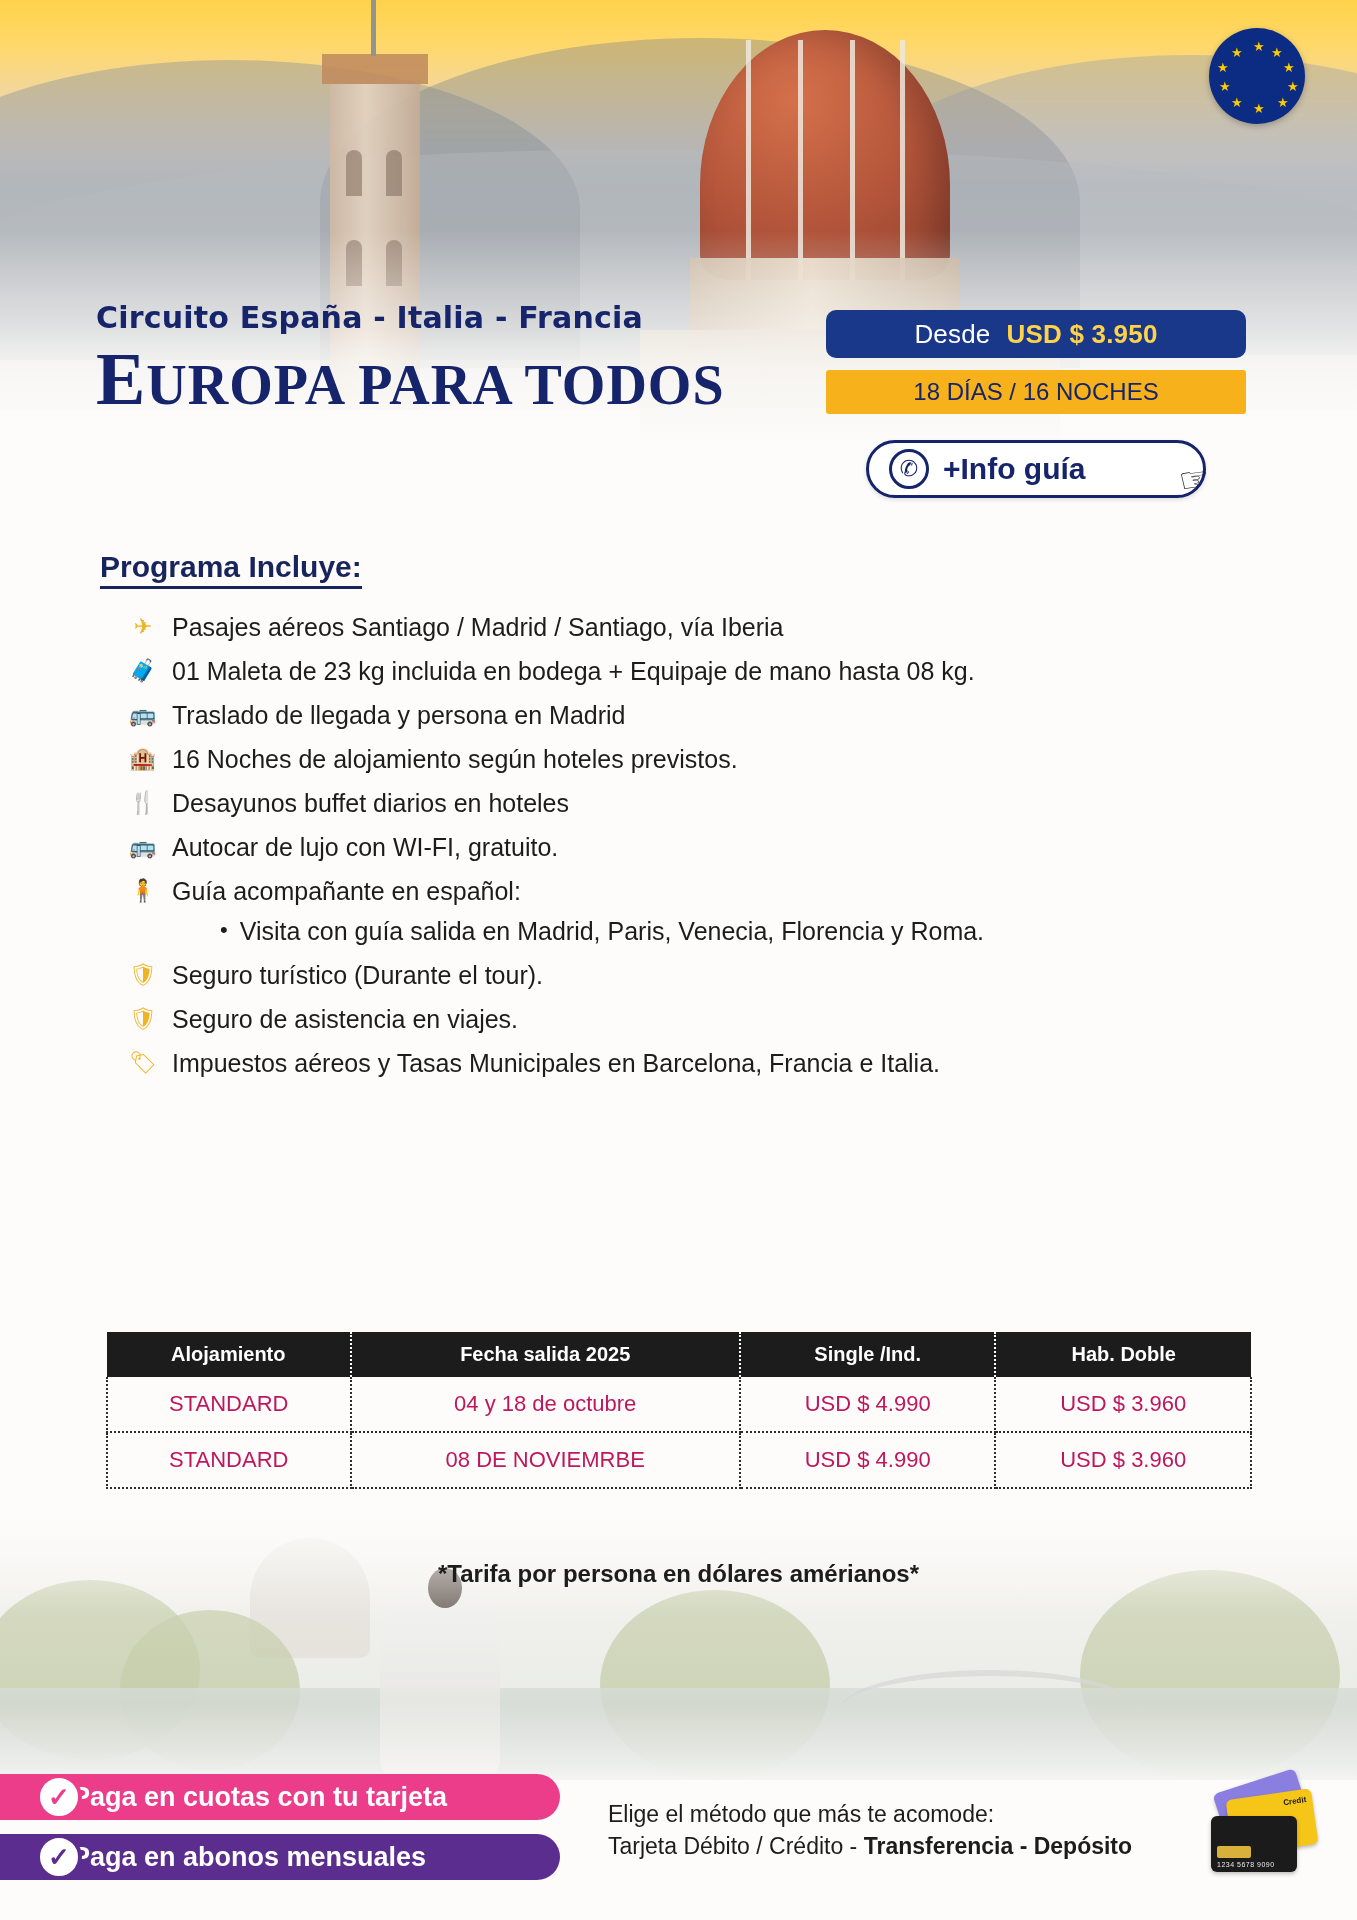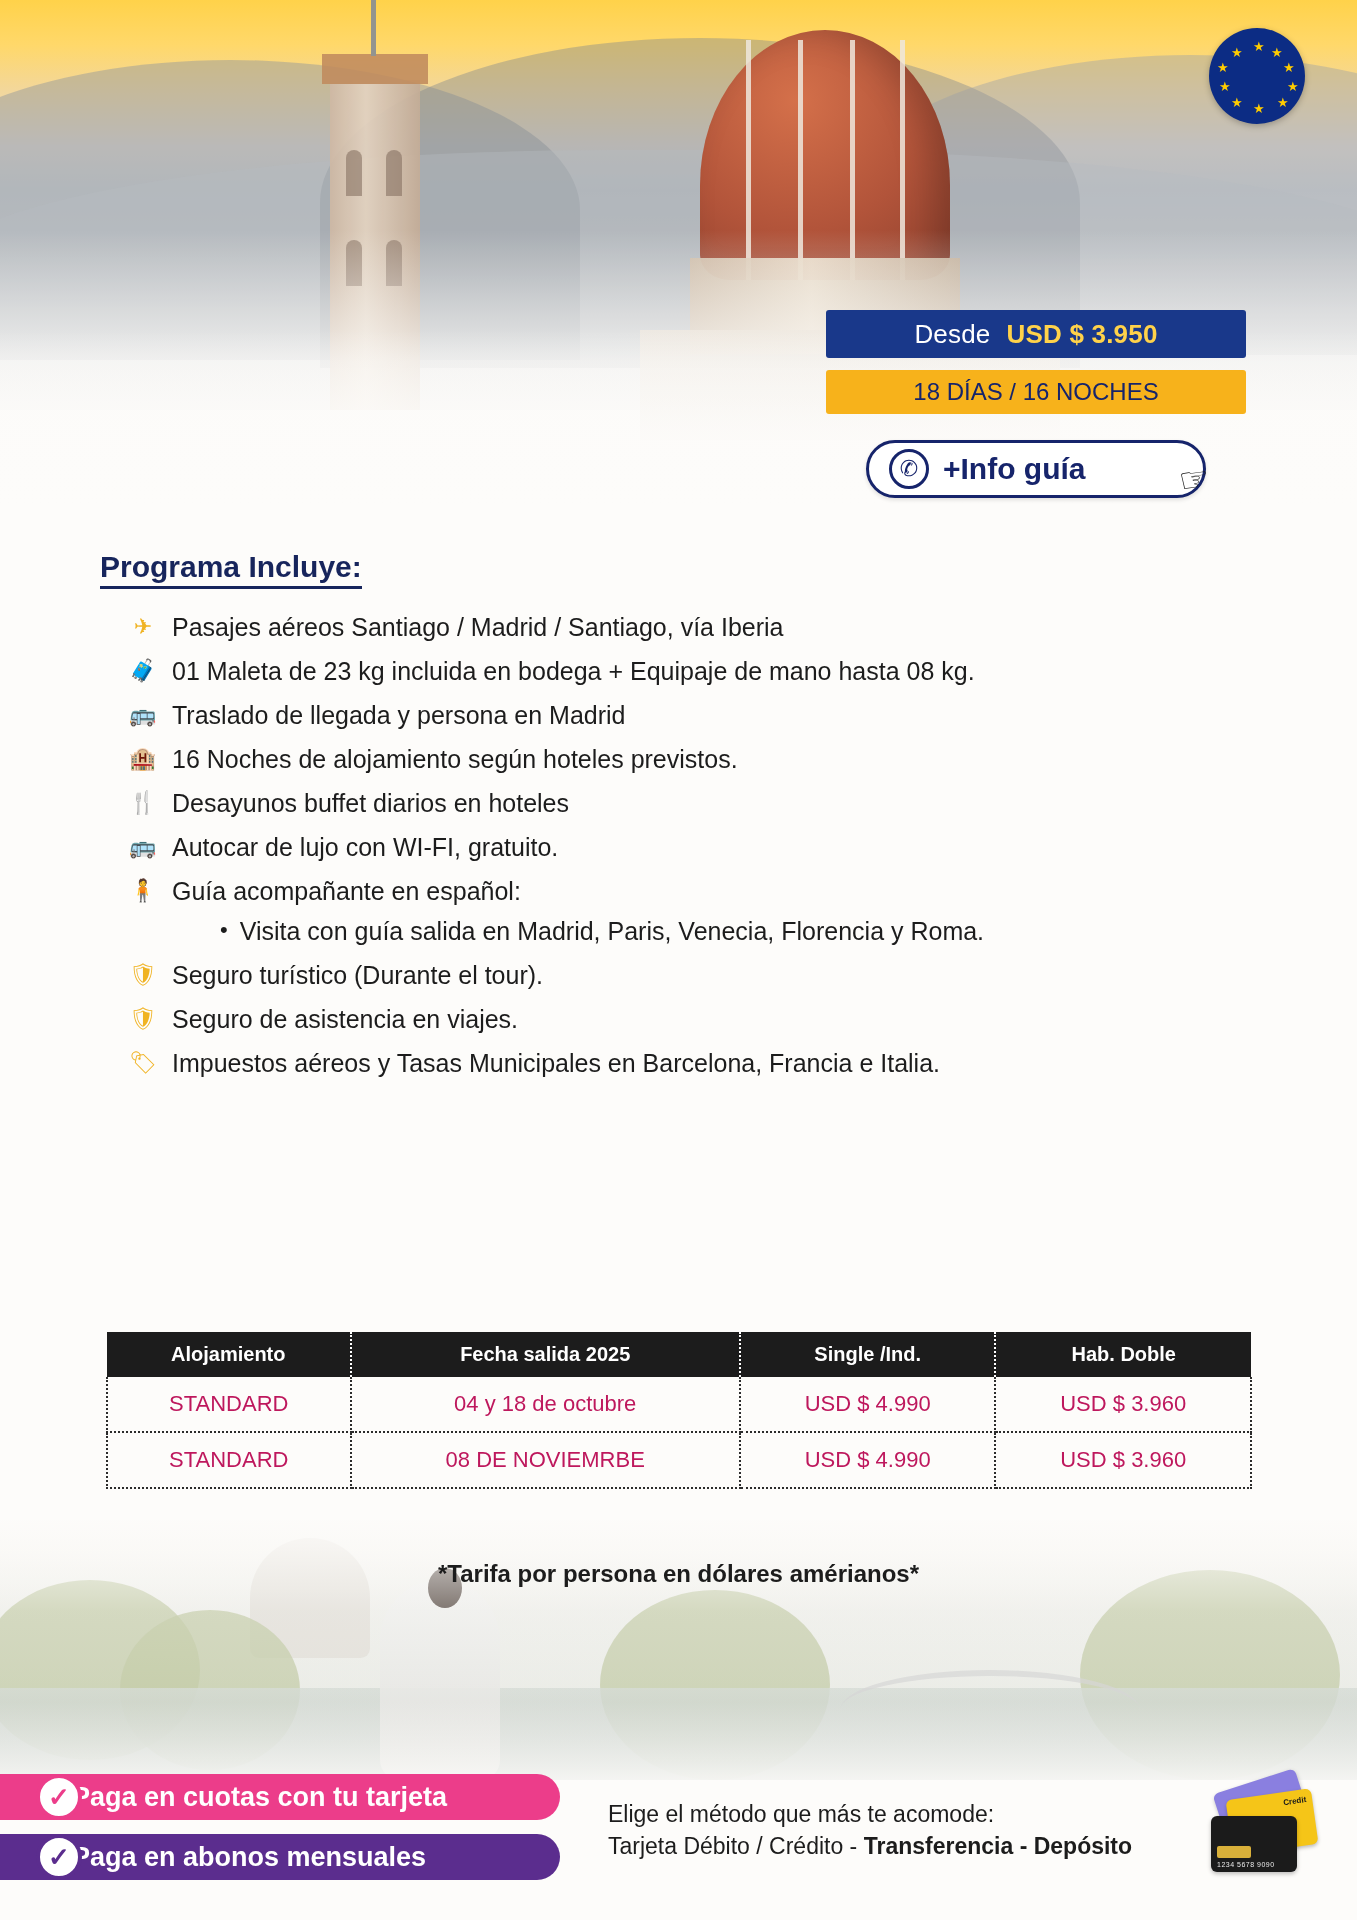--- a/index.html
+++ b/index.html
@@ -96,21 +96,21 @@
     font-family:"DejaVu Sans", sans-serif;
   }
   .maintitle {
     font-size: 56px; font-weight: bold; color:#16246b; letter-spacing: 1px;
     margin-top: 2px; font-family:"Liberation Serif", serif;
   }
   .maintitle .cap { font-size: 74px; }
 
   .price-box {
     position:absolute; left: 826px; top: 310px; width: 420px; height: 48px;
-    background:#19388a; color:#ffffff; border-radius:3px;
+    background:#19388a; color:#ffffff; border-radius:10px;
     display:flex; align-items:center; justify-content:center;
     font-size:26px; letter-spacing:.2px;
   }
   .price-box b { color:#ffd24a; margin-left:16px; }
   .days-box {
     position:absolute; left: 826px; top: 370px; width: 420px; height: 44px;
     background:#f7b21b; color:#16246b; border-radius:3px;
     display:flex; align-items:center; justify-content:center;
     font-size:24px; font-weight:normal;
   }
@@ -250,20 +250,24 @@
       <span class="eu-star" style="left:78px;top:52px">★</span>
       <span class="eu-star" style="left:68px;top:68px">★</span>
       <span class="eu-star" style="left:44px;top:74px">★</span>
       <span class="eu-star" style="left:22px;top:68px">★</span>
       <span class="eu-star" style="left:10px;top:52px">★</span>
       <span class="eu-star" style="left:8px;top:33px">★</span>
       <span class="eu-star" style="left:22px;top:18px">★</span>
     </div>
   </div>
 
+  <div class="title-block">
+    <div class="subtitle">Circuito España - Italia - Francia</div>
+    <div class="maintitle"><span class="cap">E</span><span>UROPA PARA TODOS</span></div>
+  </div>
 
   <div class="price-box">
     <span>Desde</span>
     <b>USD $ 3.950</b>
   </div>
   <div class="days-box">18 DÍAS / 16 NOCHES</div>
 
   <div class="info-btn">
     <span class="wa-circle">✆</span>
     <span class="txt">+Info guía</span>

